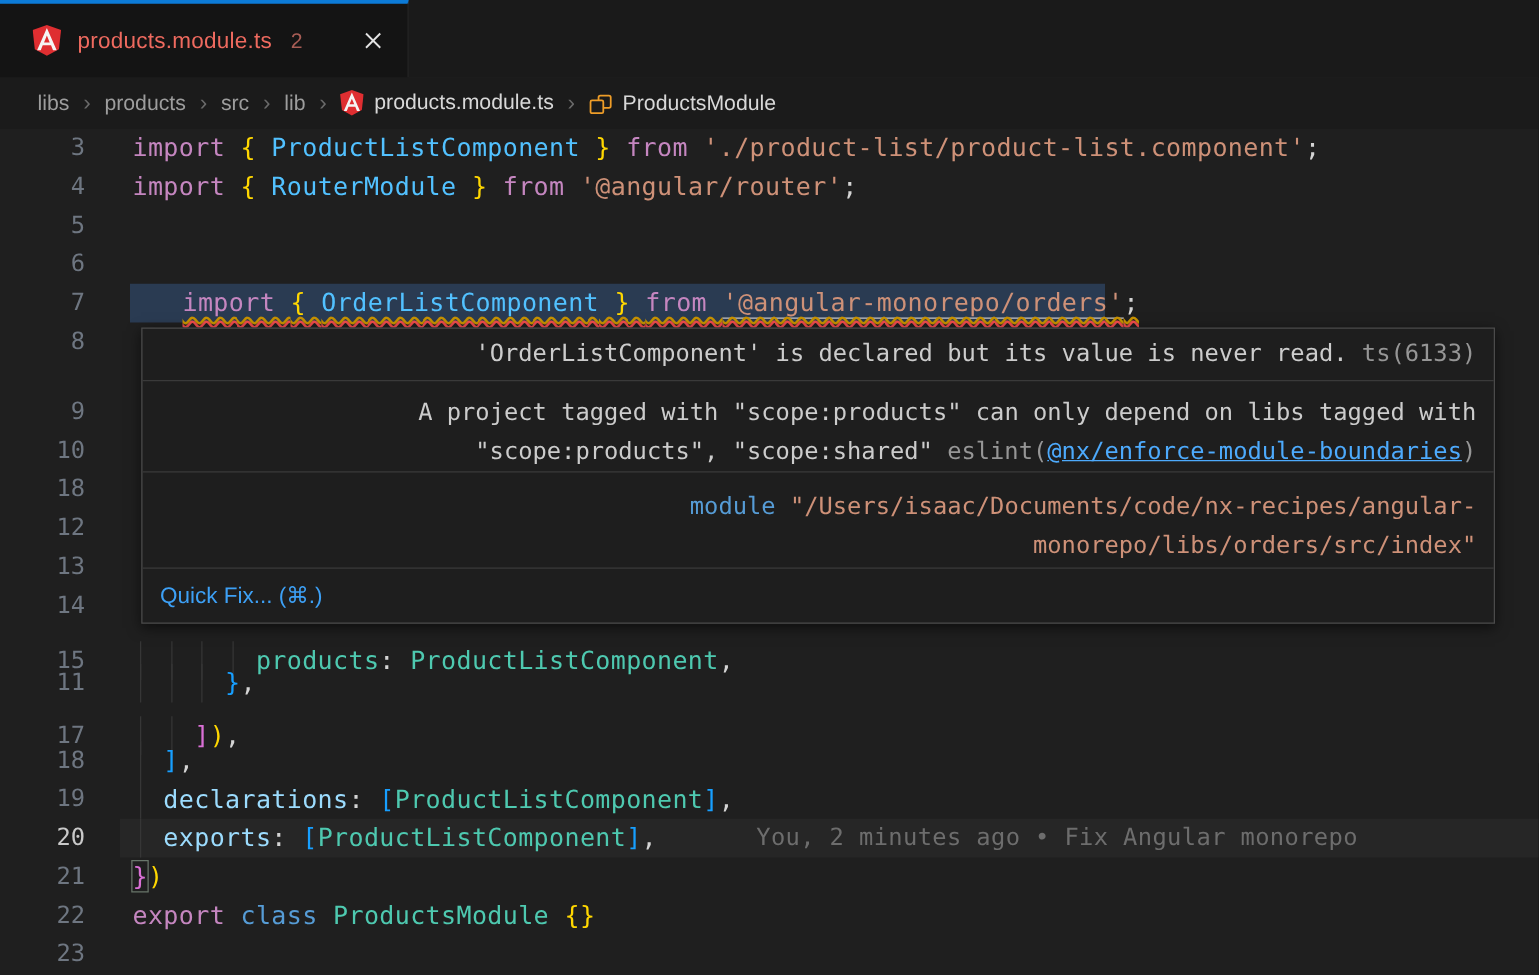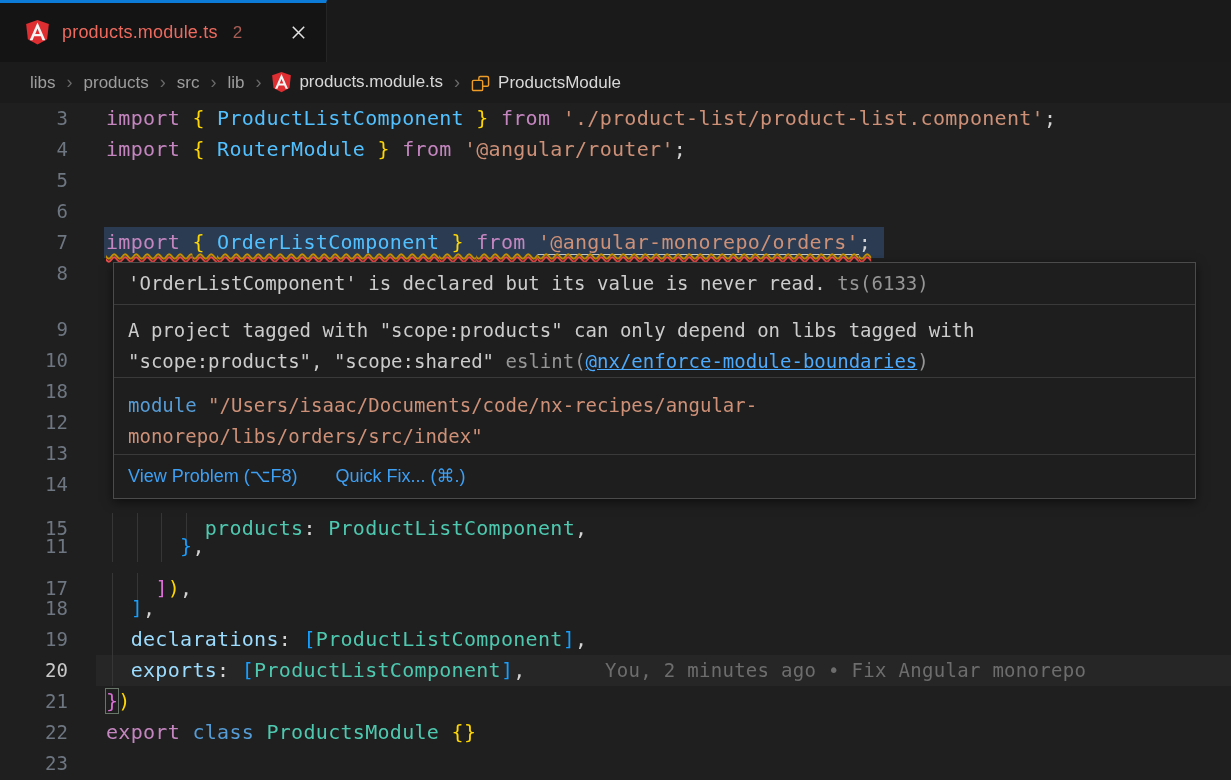--- a/index.html
+++ b/index.html
@@ -23,32 +23,32 @@
   .editor{position:absolute;left:0;top:103px;width:1231px;height:677px;background:#1f1f1f;}
   .strip{position:absolute;}
   .row{position:absolute;left:0;width:1231px;height:31px;line-height:31px;}
   .gutter{position:absolute;left:0;top:0;width:68px;text-align:right;
           font-family:"DejaVu Sans Mono",monospace;font-size:19px;color:#6e7681;}
   .gutter.active{color:#c9c9c9;}
   .code{position:absolute;left:106px;top:0;white-space:pre;
         font-family:"DejaVu Sans Mono",monospace;font-size:20px;letter-spacing:.3px;}
   .guide{position:absolute;top:0;width:1px;height:31px;background:#363636;}
   .sq-r{text-decoration-line:underline;text-decoration-style:wavy;text-decoration-color:#f14c4c;
-        text-decoration-thickness:2px;text-underline-offset:7px;text-decoration-skip-ink:none;}
+        text-decoration-thickness:2px;text-underline-offset:7px;text-decoration-skip-ink:none;margin-left:40px;}
   .sq-y{text-decoration-line:underline;text-decoration-style:wavy;text-decoration-color:#c79100;
         text-decoration-thickness:2px;text-underline-offset:4px;text-decoration-skip-ink:none;}
   .u{border-bottom:1.5px solid #c8c8c8;}
   .bbox{outline:1px solid #68766a;outline-offset:0px;}
   .blame{position:absolute;left:605px;top:0;font-family:"DejaVu Sans Mono",monospace;
          font-size:19px;color:#6d6d6d;letter-spacing:.3px;white-space:pre;}
   
   .popup{position:absolute;left:113px;top:159px;width:1083px;box-sizing:border-box;background:#1e1e1e;
          border:1px solid #4b4b4b;box-shadow:0 3px 10px rgba(0,0,0,.55);z-index:5;}
   .pop-sec{box-sizing:border-box;padding:0 14px;font-family:"DejaVu Sans Mono",monospace;
-           font-size:19px;white-space:pre-wrap;}
+           font-size:19px;white-space:pre-wrap;text-align:right;}
   .pop-sec + .pop-sec{border-top:1px solid #3a3a3a;}
   .pop-line{line-height:31px;}
   .pop-link{color:#4daafc;text-decoration:underline;cursor:pointer;}
   .pop-actions{box-sizing:border-box;height:44px;line-height:42px;border-top:1px solid #3a3a3a;
                padding:0 14px;font-family:"Liberation Sans",sans-serif;font-size:18px;color:#3da0f5;display:flex;gap:38px;}
   .pop-action{cursor:pointer;}
   svg{display:block;}
 </style>
 </head>
 <body>
@@ -208,19 +208,18 @@
       </div>
       <div class="row" style="top: 645px;">
         <div class="gutter">23</div>
         <div class="code"></div>
       </div>
       <div class="popup">
         <div class="pop-sec" style="height: 41px; padding-top: 5px;"><div class="pop-line"><span style="color: rgb(204, 204, 204);">'OrderListComponent' is declared but its value is never read.</span><span style="color: rgb(150, 150, 150);"> ts(6133)</span></div></div>
         <div class="pop-sec" style="height: 73px; padding-top: 10px;"><div class="pop-line"><span style="color: rgb(204, 204, 204);">A project tagged with "scope:products" can only depend on libs tagged with</span></div><div class="pop-line"><span style="color: rgb(204, 204, 204);">"scope:products", "scope:shared" </span><span style="color: rgb(150, 150, 150);">eslint(</span><span class="pop-link" style="color: rgb(77, 170, 252);">@nx/enforce-module-boundaries</span><span style="color: rgb(150, 150, 150);">)</span></div></div>
         <div class="pop-sec" style="height: 77px; padding-top: 12px;"><div class="pop-line"><span style="color: rgb(86, 156, 214);">module </span><span style="color: rgb(206, 145, 120);">"/Users/isaac/Documents/code/nx-recipes/angular-</span></div><div class="pop-line"><span style="color: rgb(206, 145, 120);">monorepo/libs/orders/src/index"</span></div></div>
         <div class="pop-actions">
-          <span class="pop-action">View Problem (⌥F8)</span>
           <span class="pop-action">Quick Fix... (⌘.)</span>
         </div>
       </div>
     </div>
 
 </div>
 
 </body></html>

